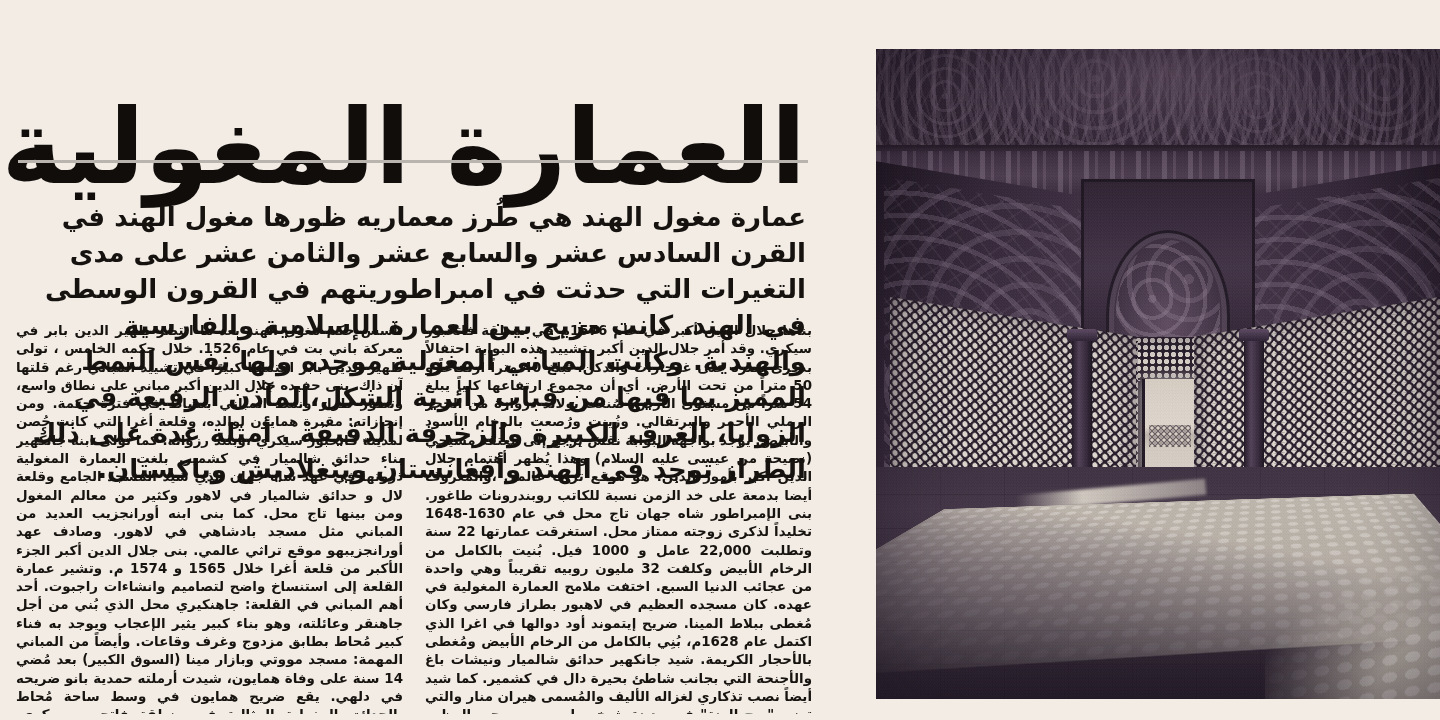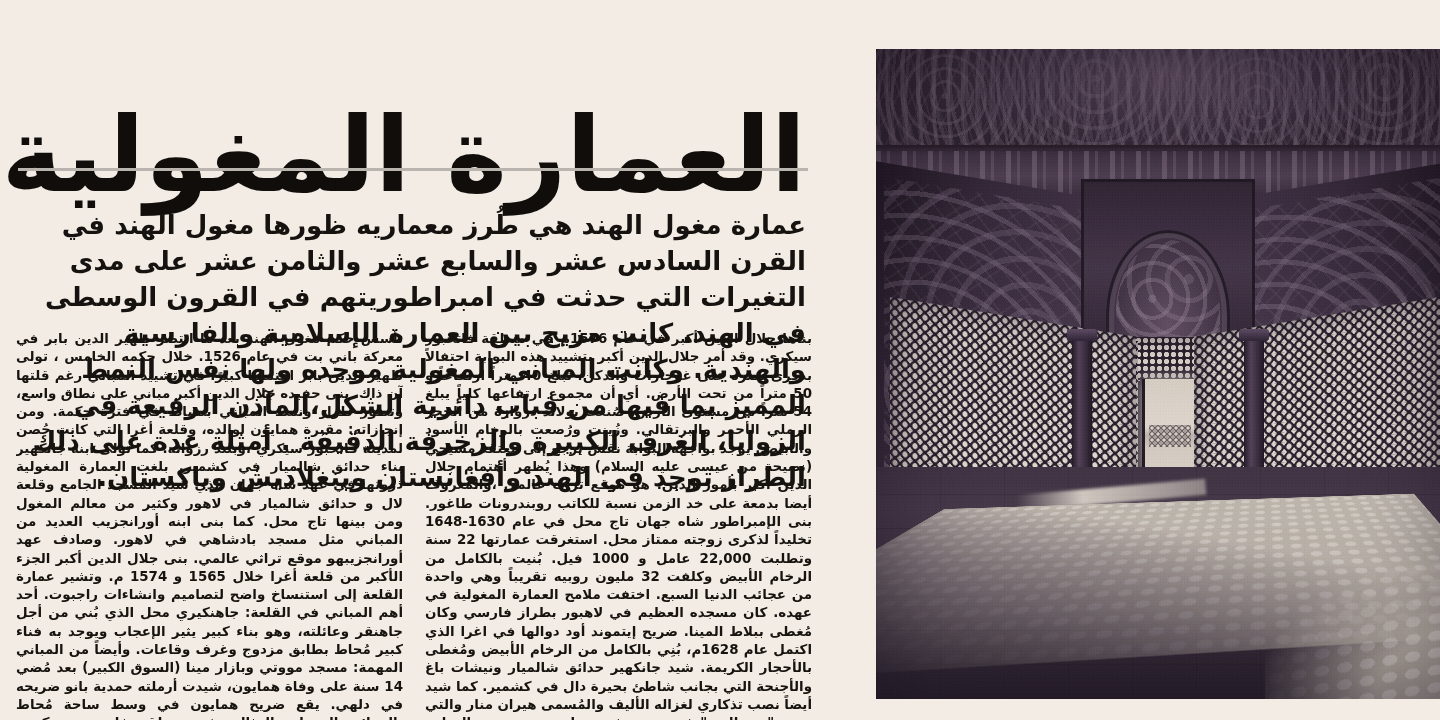--- a/index.html
+++ b/index.html
@@ -20,21 +20,21 @@
     position: relative;
     width: 1440px;
     height: 720px;
     background: #f2ece5;
   }
 
   
   .text-side {
     position: absolute;
     left: 0;
-    top: 8px;
+    top: 0;
     width: 824px;
     height: 532px;
     direction: rtl;
   }
 
   .headline {
     position: absolute;
     right: 18px;
     top: 14px;
     width: 790px;

